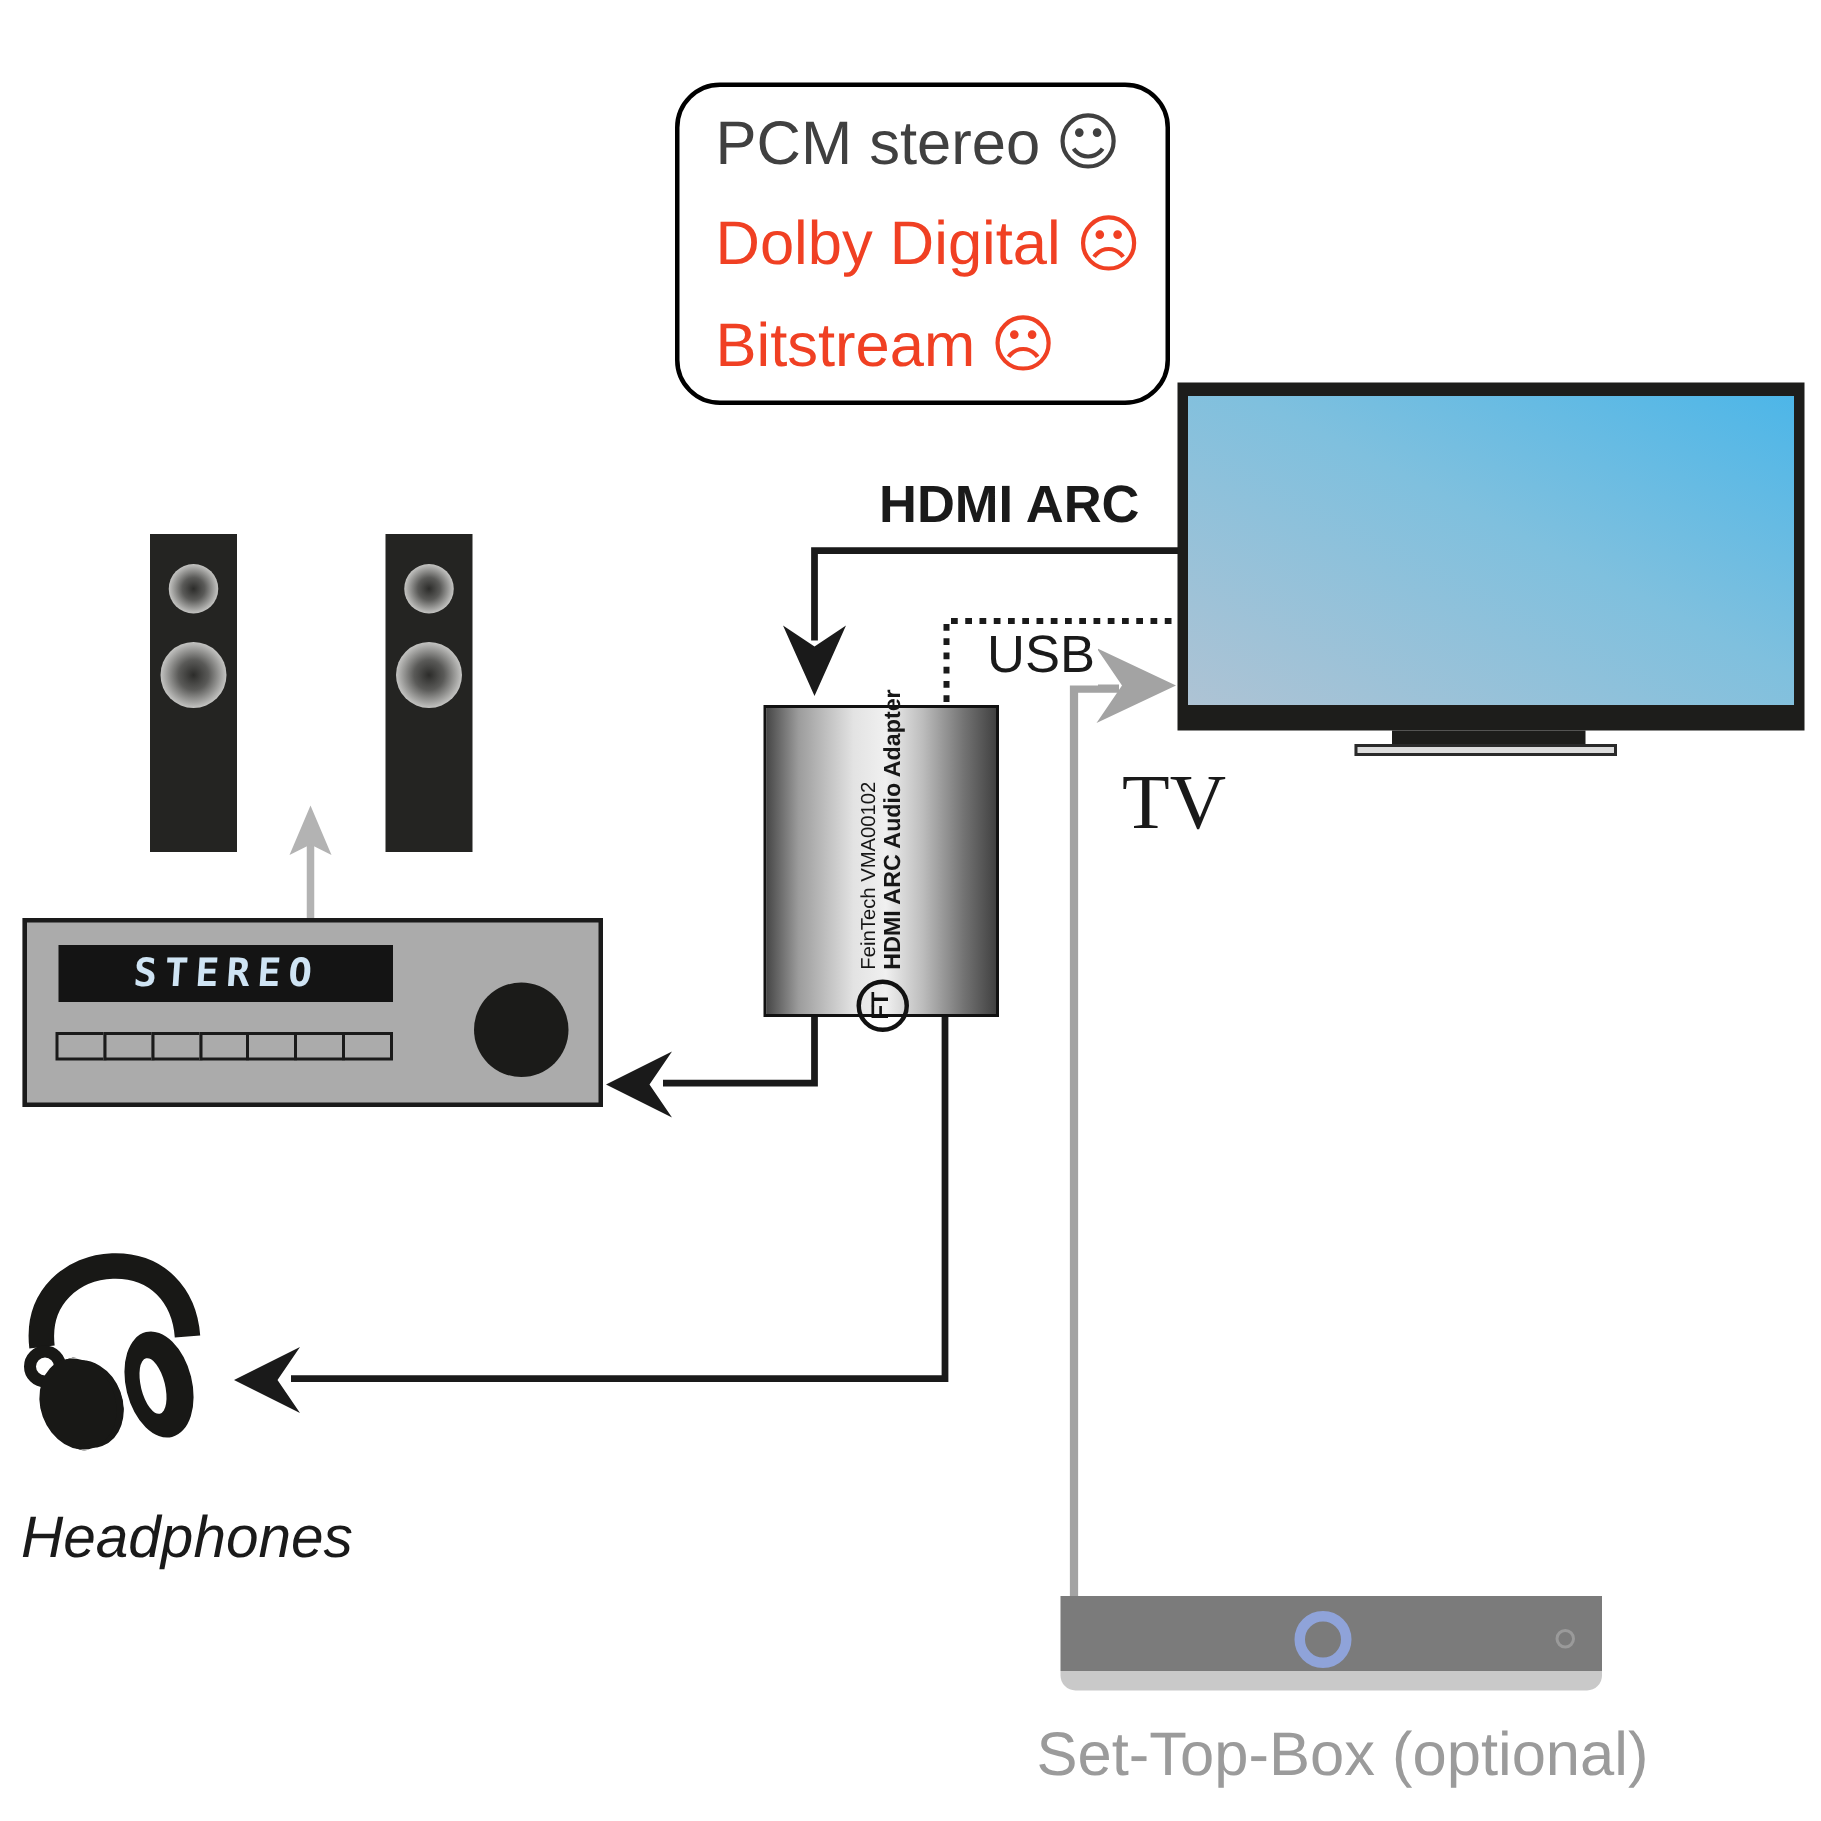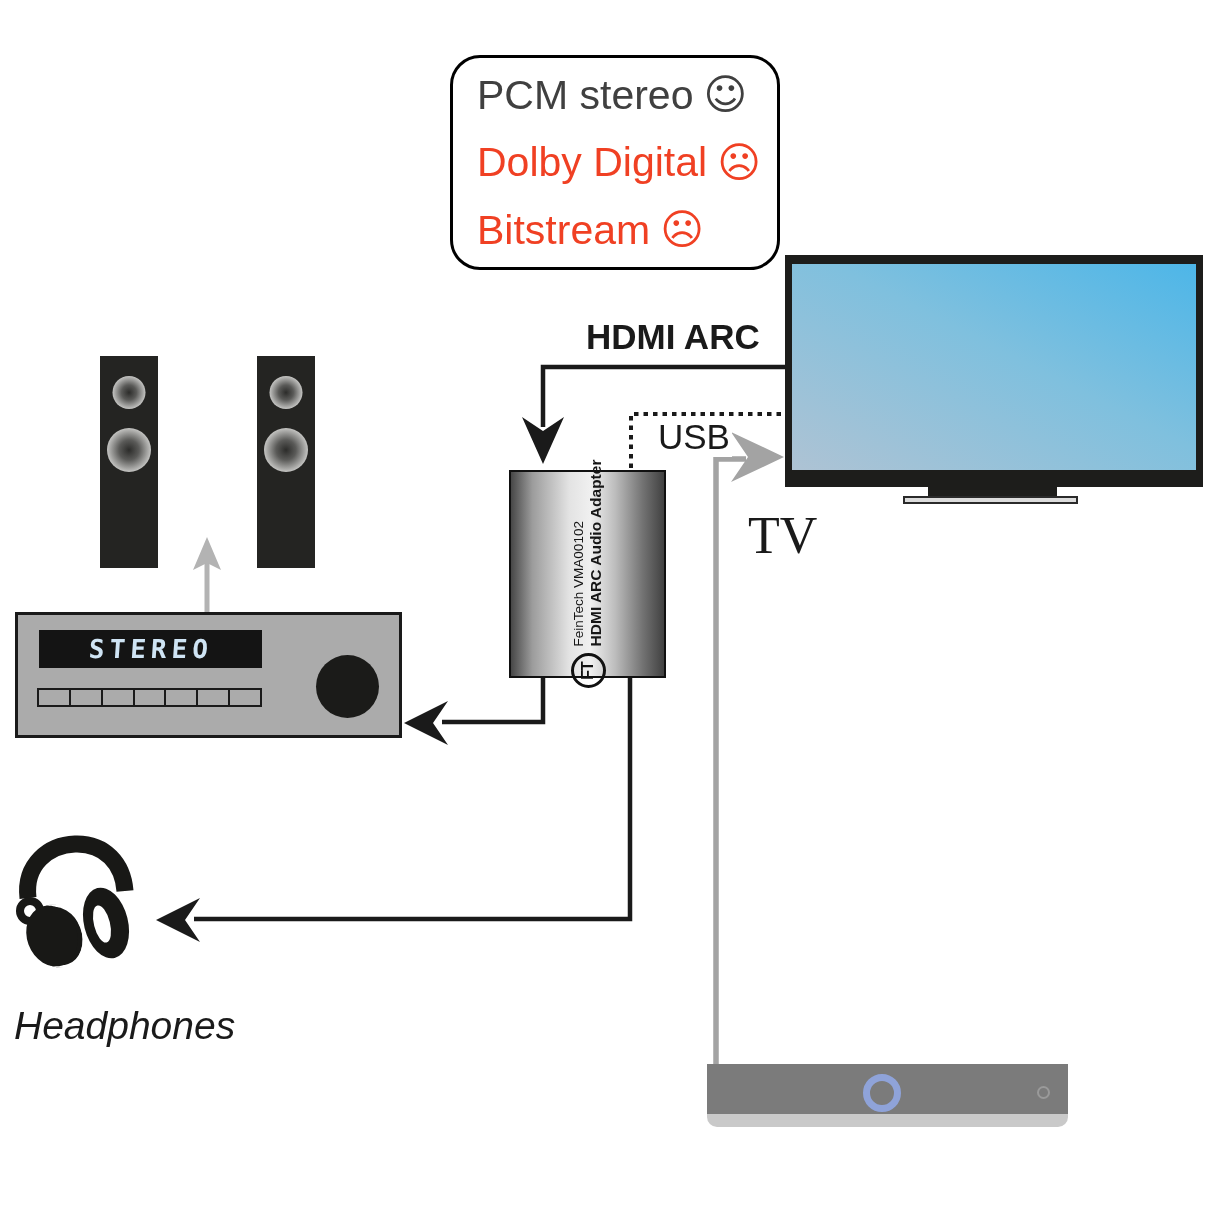--- a/index.html
+++ b/index.html
@@ -170,14 +170,15 @@
     <ellipse cx="39" cy="102" rx="25" ry="31" transform="rotate(-20 39 102)" fill="#181816"></ellipse>
     <ellipse cx="93" cy="89" rx="22" ry="36" transform="rotate(-14 93 89)" fill="#181816"></ellipse>
     <ellipse cx="89" cy="90" rx="8" ry="19" transform="rotate(-14 89 90)" fill="#ffffff"></ellipse>
   </svg>
   <div class="hp-label">Headphones</div>
 
   <div class="stb-body"></div>
   <div class="stb-strip"></div>
   <div class="stb-ring"></div>
   <div class="stb-led"></div>
+  <div class="stb-label">Set-Top-Box (optional)</div>
 
 </div>
 
 </body></html>

